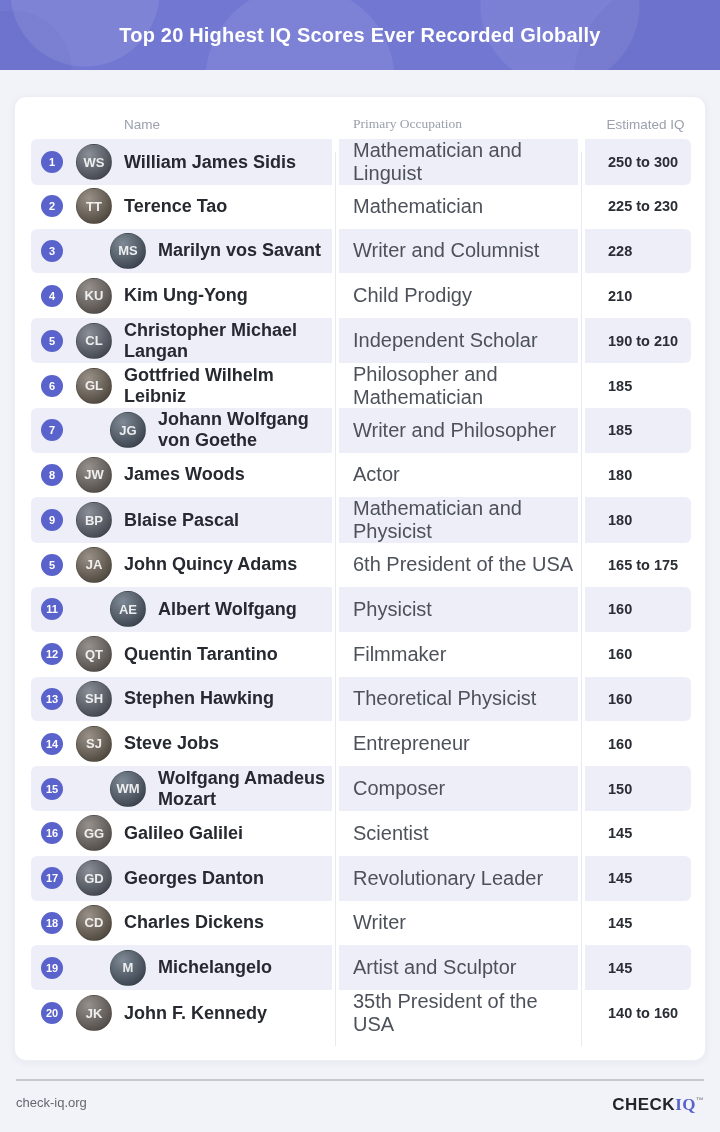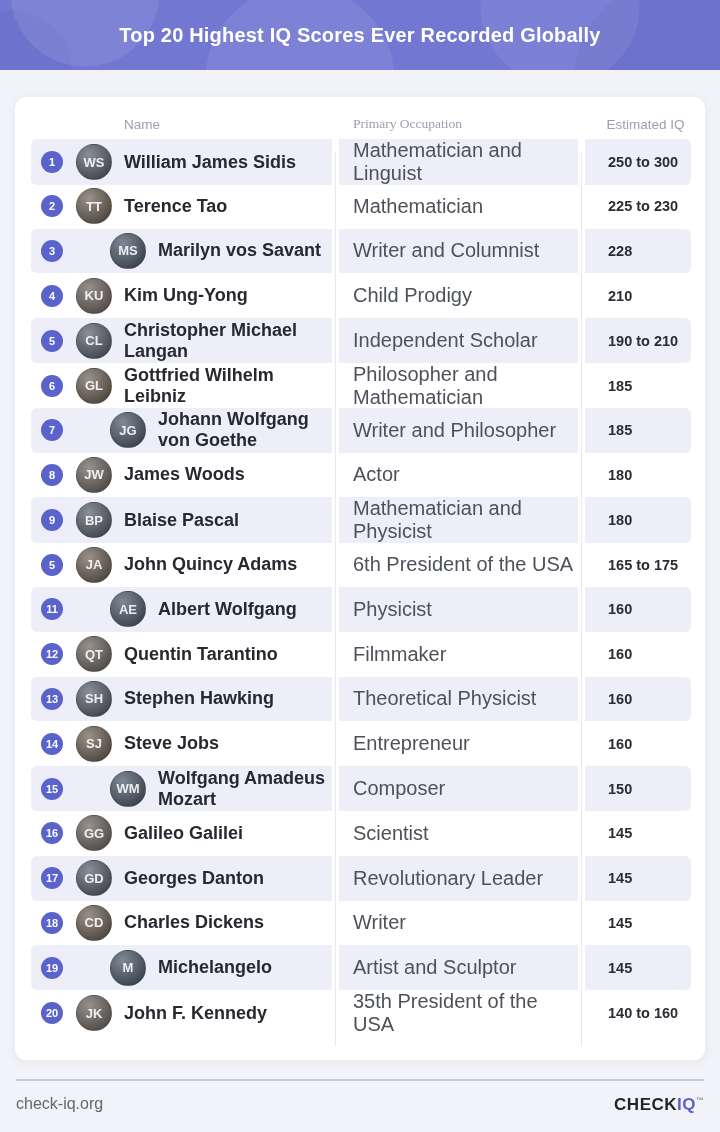--- a/index.html
+++ b/index.html
@@ -84,24 +84,24 @@
   .name { margin-left: 12px; color: #26292f; font-size: 18px; font-weight: 600; }
   .occupation { color: #4d515a; font-size: 20px; font-weight: 400; }
   .iq { color: #2a2d33; font-size: 14.5px; font-weight: 700; margin-left: 8px; }
   
   .footer {
     margin: 18px 16px 0 16px;
     border-top: 2px solid #c6c9d2;
     padding-top: 14px;
     display: flex; align-items: flex-start; justify-content: space-between;
   }
-  .site { color: #63676f; font-size: 16px; }
+  .site { color: #63676f; font-size: 13px; }
   .brand { font-size: 17px; font-weight: 700; letter-spacing: 0.5px; }
   .brand .bp { color: #22242a; }
-  .brand .ba { color: #5a63cb; }
+  .brand .ba { color: #5a63cb; font-family: Liberation Serif, serif; }
   .brand .tm { color: #8a8e96; font-size: 8px; font-weight: 700; vertical-align: super; letter-spacing: 0; }
 </style>
 </head>
 <body>
 
 <div class="banner">
   <h1>Top 20 Highest IQ Scores Ever Recorded Globally</h1>
 </div>
 
 <div class="card">

